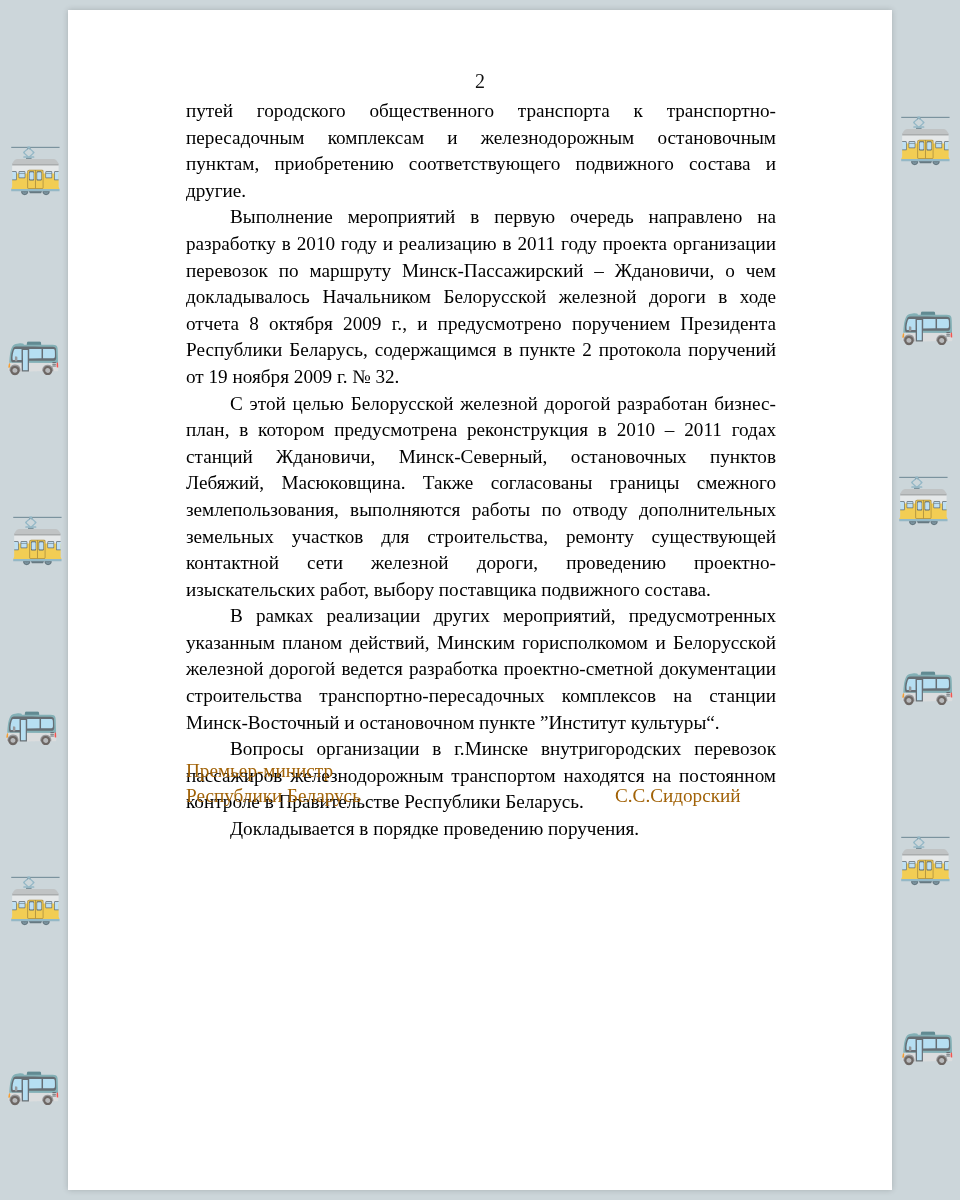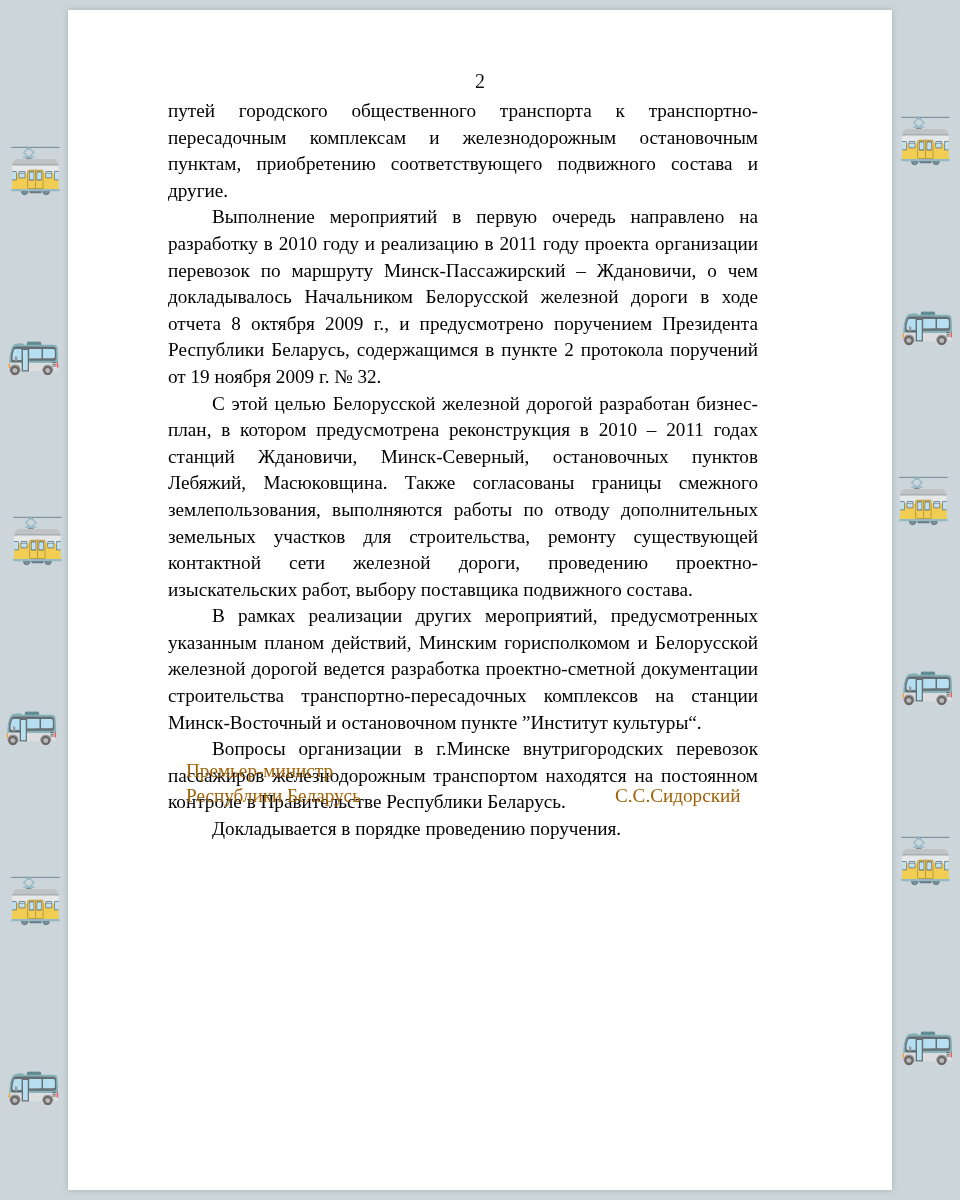--- a/index.html
+++ b/index.html
@@ -45,21 +45,21 @@
     top: 60px;
     left: 0;
     width: 100%;
     text-align: center;
     font-size: 20px;
     color: #111;
   }
 
   .content {
     position: absolute;
-    left: 100px;
+    left: 118px;
     top: 88px;
     width: 590px;
     font-size: 19.2px;
     line-height: 1.385;
     color: #000;
     text-align: justify;
     text-justify: inter-word;
     hyphens: none;
   }
 

